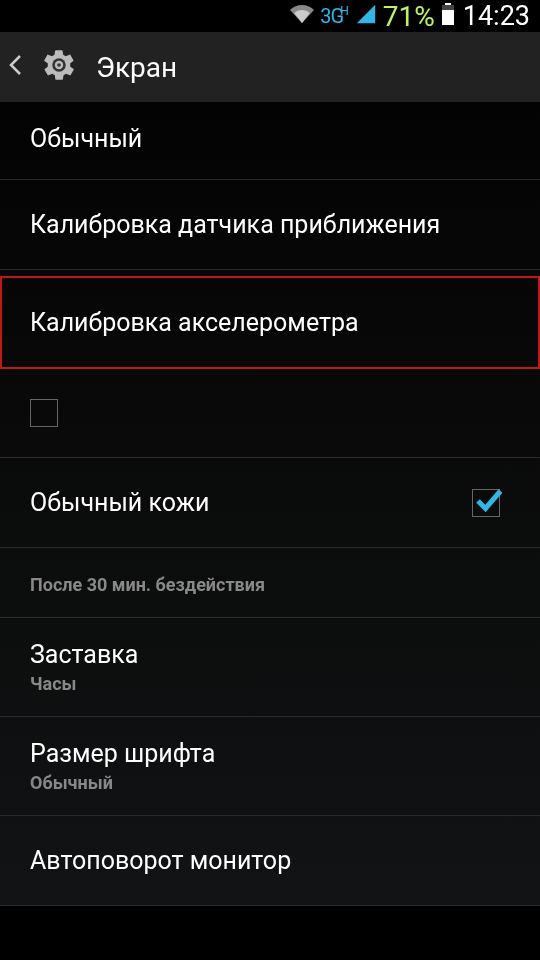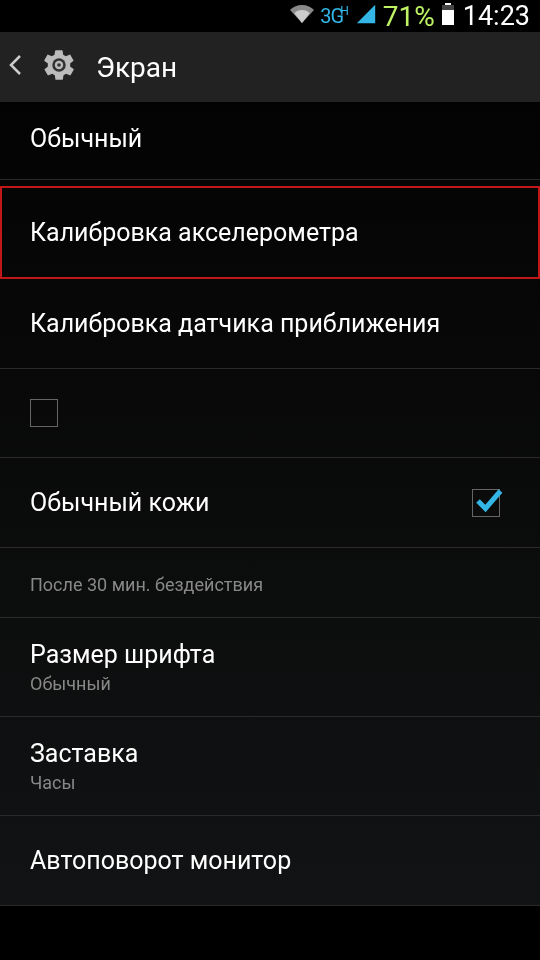--- a/index.html
+++ b/index.html
@@ -101,20 +101,21 @@
     }
     .item-title {
       font-size: 25px;
       font-weight: 400;
       color: #fff;
     }
     .item-subtitle {
       font-size: 18px;
       color: #888;
       margin-top: 4px;
+      font-weight: bold;
     }
     .checkbox {
       width: 28px;
       height: 28px;
       border: 1px solid #666;
       background: transparent;
       display: flex;
       align-items: center;
       justify-content: center;
       margin-right: 10px;
@@ -175,29 +176,29 @@
 </div>
 
 <div class="list">
 
   <div class="list-item item-brightness">
     <div class="item-text">
       <span class="item-title">Обычный</span>
     </div>
   </div>
 
+  <div class="list-item item-tall">
+    <div class="item-text">
+      <span class="item-title">Калибровка датчика приближения</span>
+    </div>
+  </div>
+
   <div class="list-item highlighted">
     <div class="item-text">
       <span class="item-title">Калибровка акселерометра</span>
-    </div>
-  </div>
-
-  <div class="list-item item-tall">
-    <div class="item-text">
-      <span class="item-title">Калибровка датчика приближения</span>
     </div>
   </div>
 
   <div class="list-item item-tall">
     <div class="checkbox"></div>
   </div>
 
   <div class="list-item item-tall">
     <div class="item-text">
       <span class="item-title">Обычный кожи</span>
@@ -210,31 +211,31 @@
   </div>
 
   <div class="list-item">
     <div class="item-text">
       <span class="item-subtitle">После 30 мин. бездействия</span>
     </div>
   </div>
 
   <div class="list-item">
     <div class="item-text">
+      <span class="item-title">Заставка</span>
+      <span class="item-subtitle">Часы</span>
+    </div>
+  </div>
+
+  <div class="list-item">
+    <div class="item-text">
       <span class="item-title">Размер шрифта</span>
       <span class="item-subtitle">Обычный</span>
     </div>
   </div>
 
-  <div class="list-item">
-    <div class="item-text">
-      <span class="item-title">Заставка</span>
-      <span class="item-subtitle">Часы</span>
-    </div>
-  </div>
-
   <div class="list-item item-tall">
     <div class="item-text">
       <span class="item-title">Автоповорот монитор</span>
     </div>
   </div>
 
 </div>
 
 </body></html>

